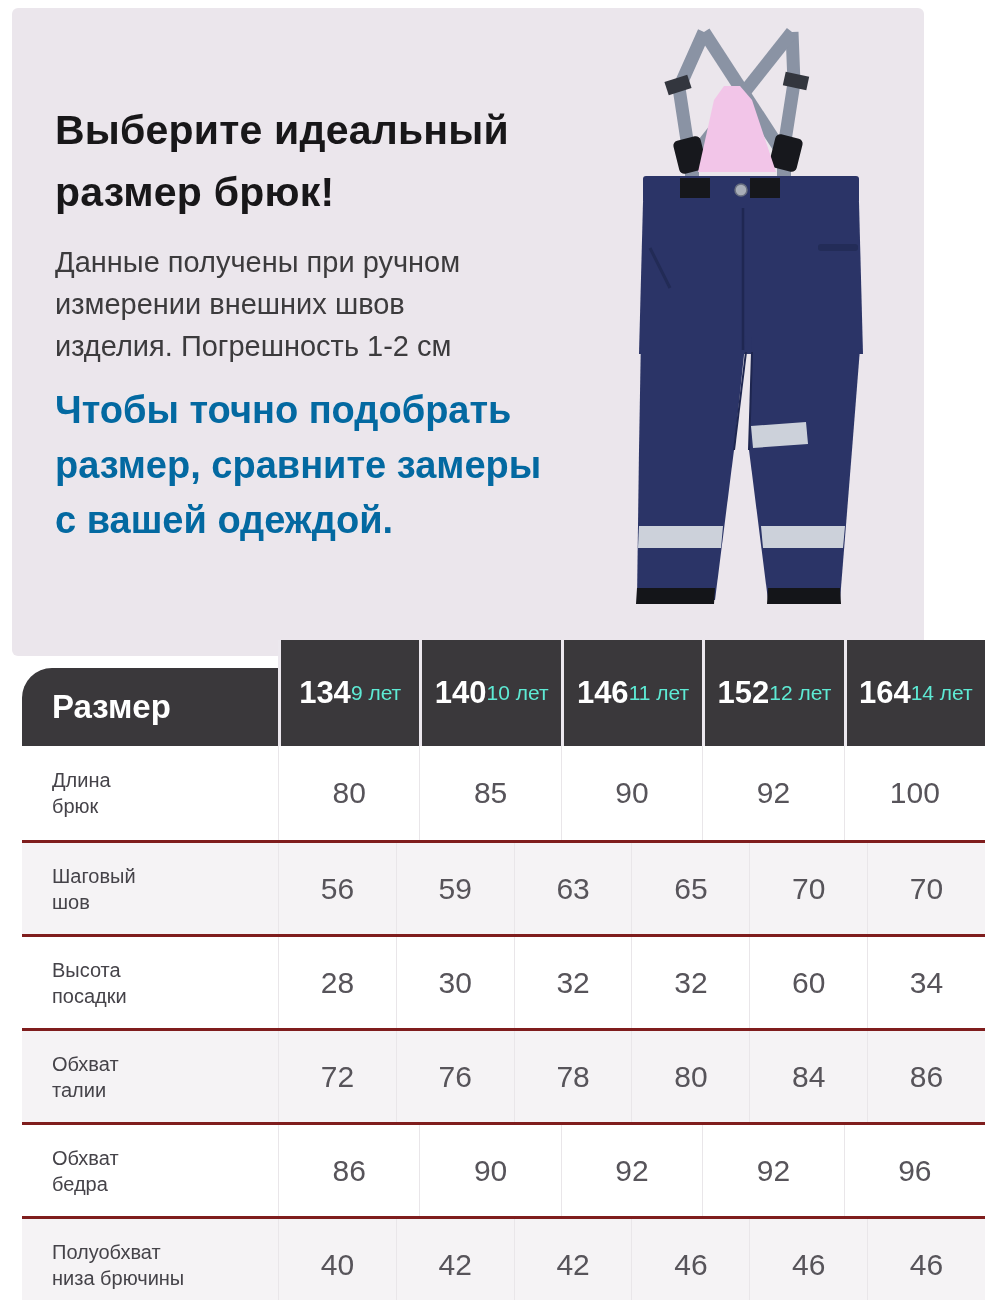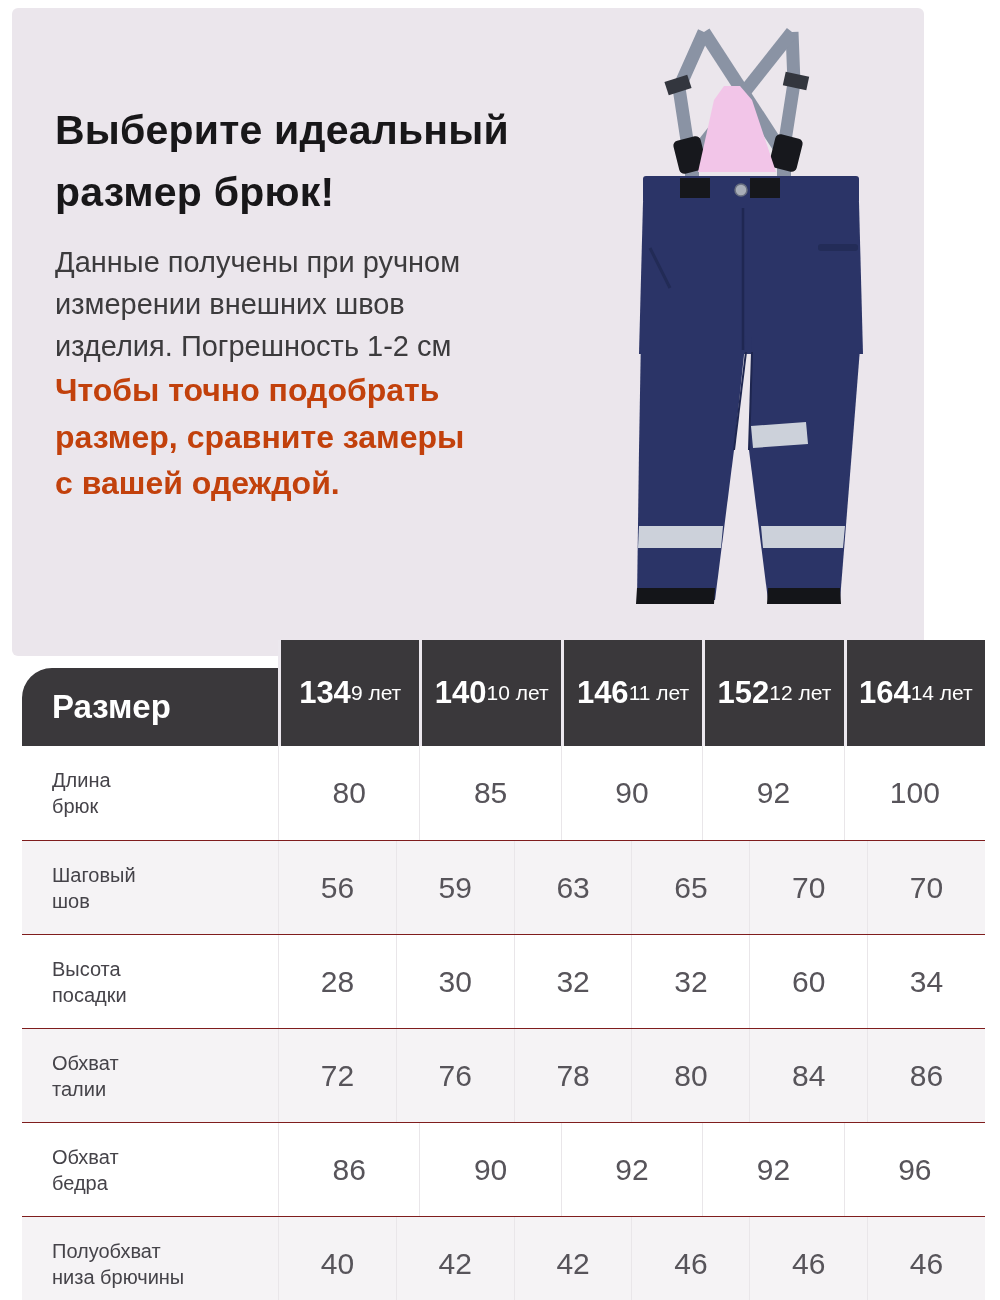--- a/index.html
+++ b/index.html
@@ -12,38 +12,38 @@
   }
   *{margin:0;padding:0;box-sizing:border-box;}
   body{background:#fff;font-family:"Liberation Sans","DejaVu Sans",sans-serif;}
   .page{position:relative;width:1000px;height:1300px;background:#ffffff;overflow:hidden;}
 
   
   .hero{position:absolute;left:12px;top:8px;width:912px;height:648px;background:var(--panel);border-radius:6px;}
   .hero-text{position:absolute;left:43px;top:92px;width:540px;}
   .hero-title{font-size:41px;font-weight:800;line-height:1.5;color:#181719;white-space:pre-line;letter-spacing:.2px;}
   .hero-desc{margin-top:18px;font-size:29px;font-weight:400;line-height:1.45;color:#3c3b3d;white-space:pre-line;}
-  .hero-note{font-size:32px;font-weight:700;line-height:1.45;color:#c2410c;white-space:pre-line;}
+  .hero-note{margin-top:16px;font-size:38px;font-weight:700;line-height:1.45;color:#0369a1;white-space:pre-line;}
 
   
   .pants{position:absolute;left:588px;top:12px;width:280px;height:600px;}
   .strap{stroke:var(--strap_gray);stroke-width:13;fill:none;stroke-linejoin:round;}
   .strap-fill{fill:var(--strap_gray);}
   .navy{fill:var(--navy);}
 
   
   .size-table{position:absolute;left:22px;top:640px;width:963px;}
   .thead{display:flex;height:106px;}
   .th-label{flex:0 0 256px;background:var(--table_header);border-top-left-radius:30px;color:#ffffff;
             display:flex;align-items:center;padding-left:30px;font-size:33px;font-weight:700;margin-top:28px;}
   .th-col{flex:1;background:var(--table_header);border-left:3px solid #ece8ee;display:flex;flex-direction:row;
           align-items:center;justify-content:center;color:#ffffff;}
   .th-num{font-size:31px;font-weight:700;line-height:1.15;}
-  .th-age{font-size:21px;font-weight:400;color:#ffffff;line-height:1.25;}
-  .tr{display:flex;height:94px;background:#ffffff;border-top:1px solid #7f1d1d;}
+  .th-age{font-size:21px;font-weight:400;color:#5eead4;line-height:1.25;}
+  .tr{display:flex;height:94px;background:#ffffff;border-top:3px solid #7f1d1d;}
   .tr.first{border-top:none;}
   .tr.alt{background:var(--row_alt);}
   .td-label{flex:0 0 256px;padding-left:30px;display:flex;flex-direction:column;justify-content:center;
             font-size:20px;color:#454349;line-height:1.3;white-space:pre-line;}
   .td{flex:1;display:flex;align-items:center;justify-content:center;font-size:30px;color:#57545a;
       border-left:1px solid #e9e6e9;}
 </style>
 </head>
 <body>
 

